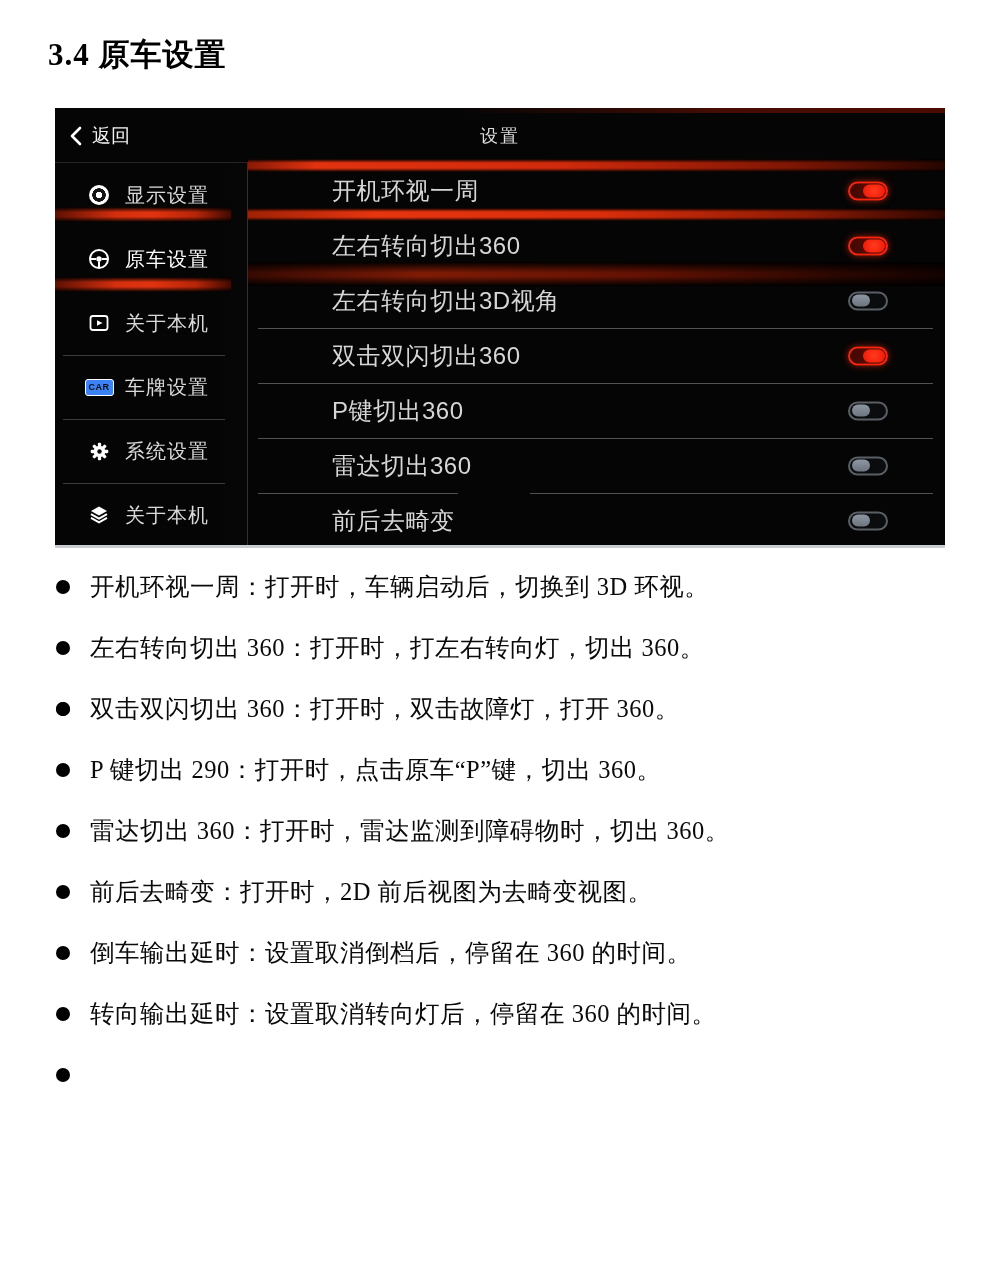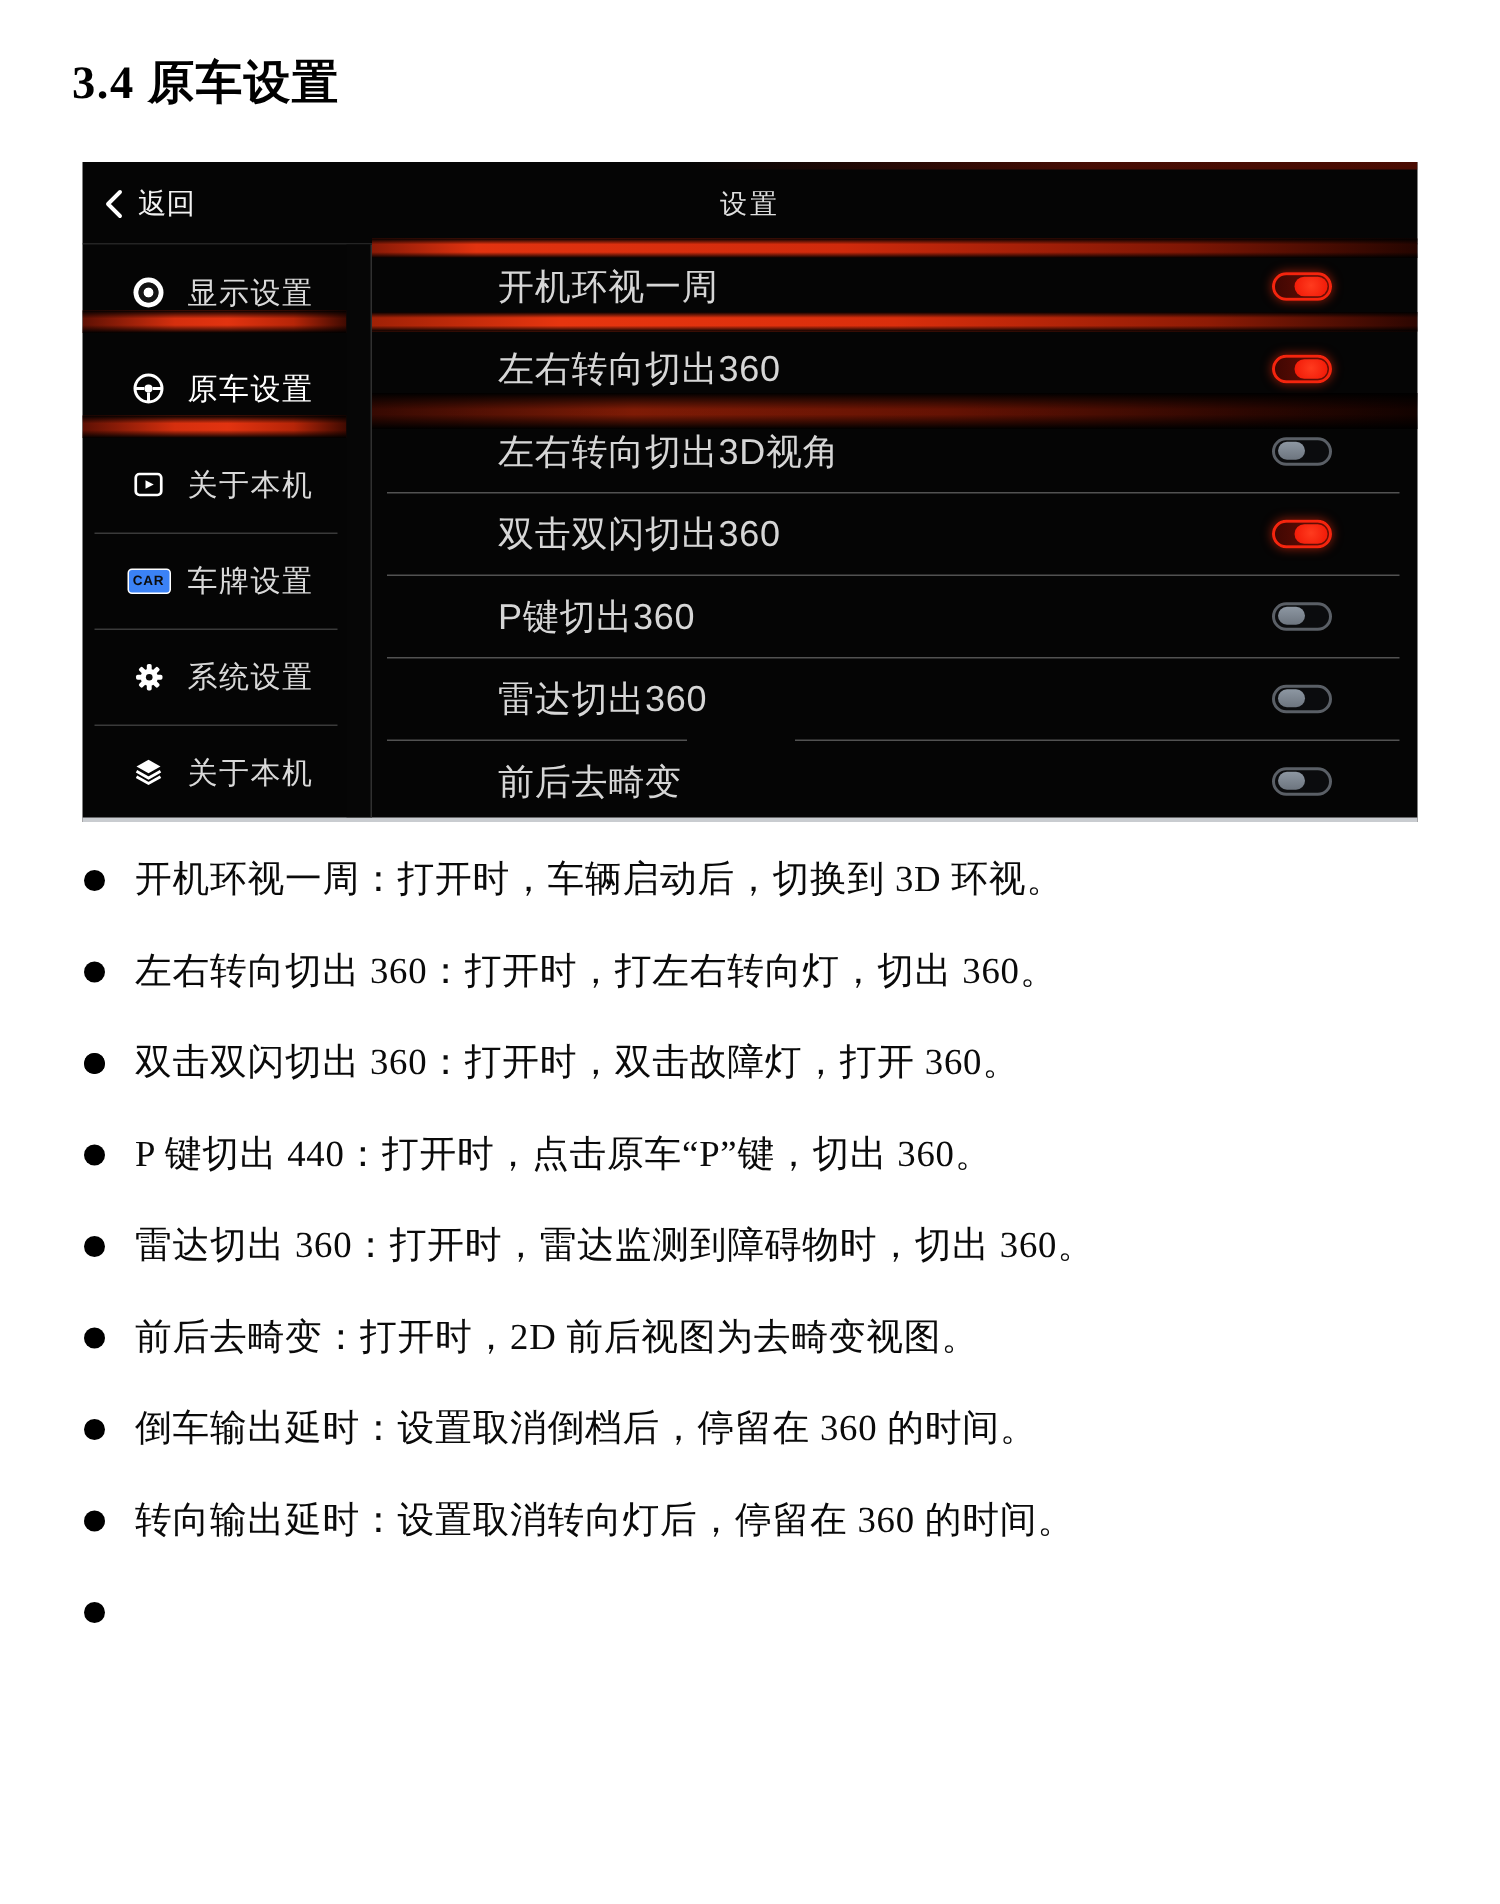--- a/index.html
+++ b/index.html
@@ -252,21 +252,21 @@
           <div class="knob"></div>
         </div>
     </div>
   </div>
 
   <ul class="bullets">
     <li><span class="dot"></span><span>开机环视一周：打开时，车辆启动后，切换到 3D 环视。</span></li>
     <li><span class="dot"></span><span>左右转向切出 360：打开时，打左右转向灯，切出 360。</span></li>
     <li><span class="dot"></span></li>
     <li><span class="dot"></span><span>双击双闪切出 360：打开时，双击故障灯，打开 360。</span></li>
-    <li><span class="dot"></span><span>P 键切出 440：打开时，点击原车“P”键，切出 360。</span></li>
+    <li><span class="dot"></span><span>P 键切出 290：打开时，点击原车“P”键，切出 360。</span></li>
     <li><span class="dot"></span><span>雷达切出 360：打开时，雷达监测到障碍物时，切出 360。</span></li>
     <li><span class="dot"></span><span>前后去畸变：打开时，2D 前后视图为去畸变视图。</span></li>
     <li><span class="dot"></span><span>倒车输出延时：设置取消倒档后，停留在 360 的时间。</span></li>
     <li><span class="dot"></span><span>转向输出延时：设置取消转向灯后，停留在 360 的时间。</span></li>
     <li><span class="dot"></span></li>
   </ul>
 
 </div>
 
 </body></html>

